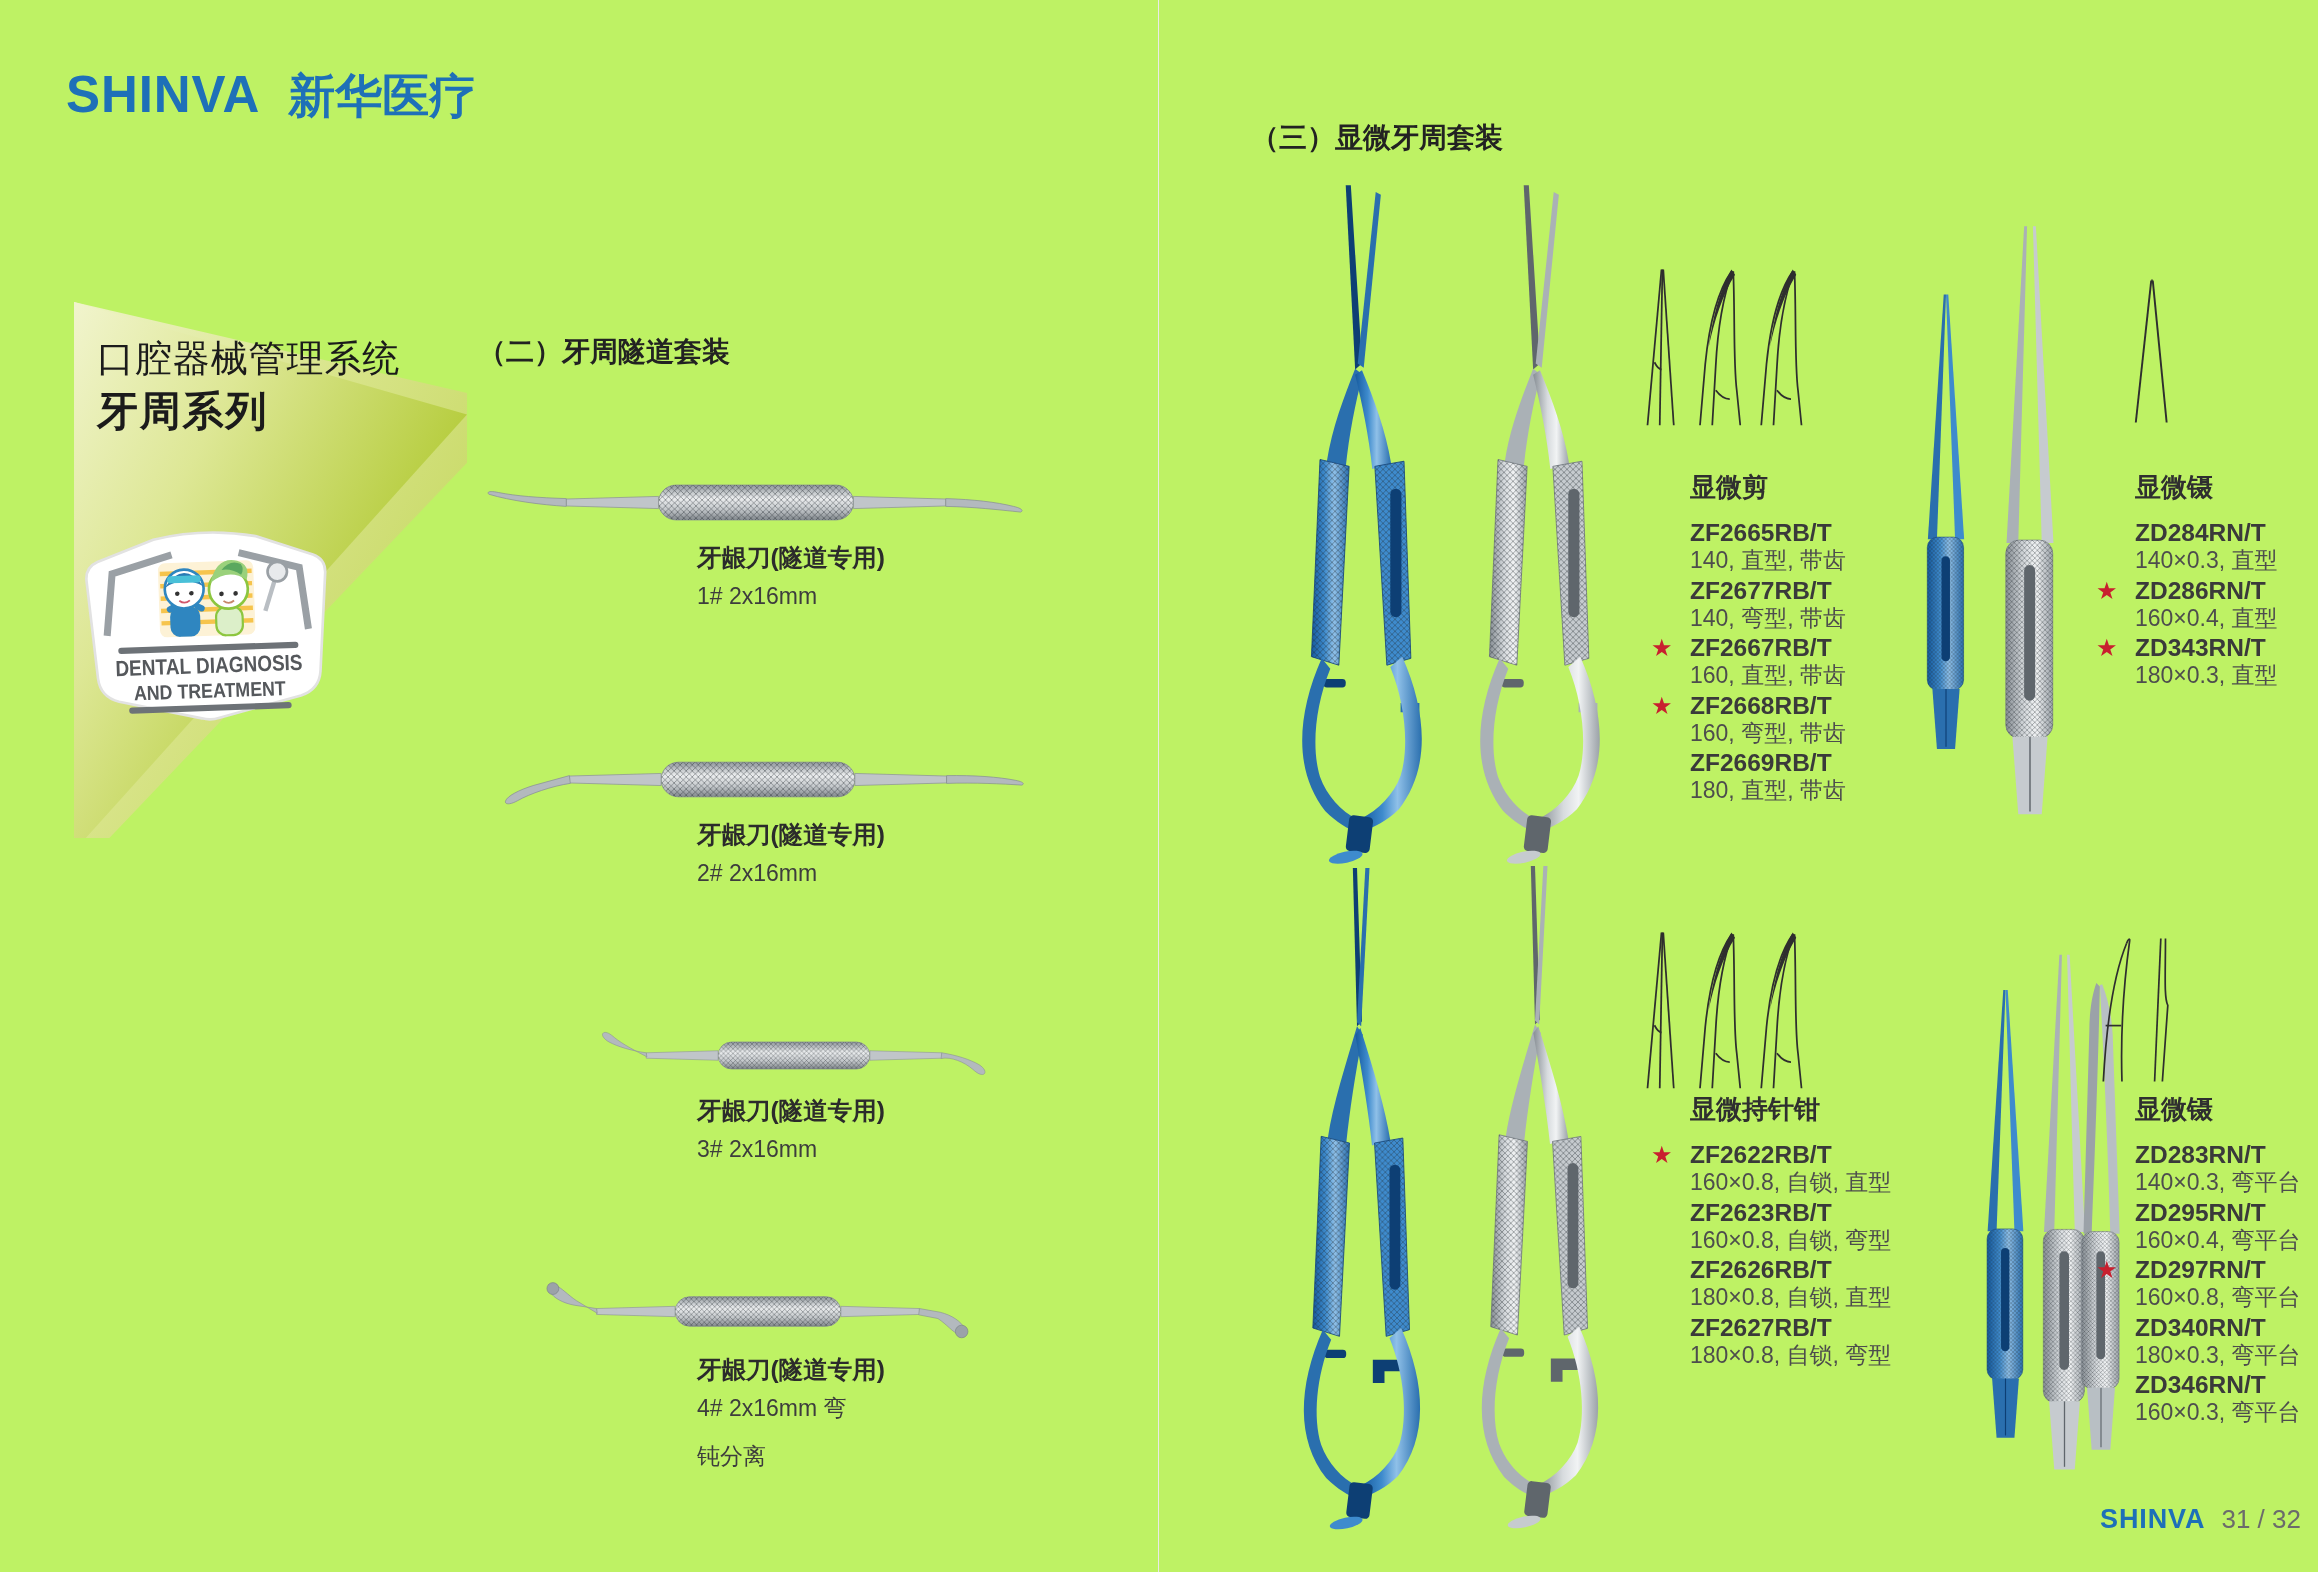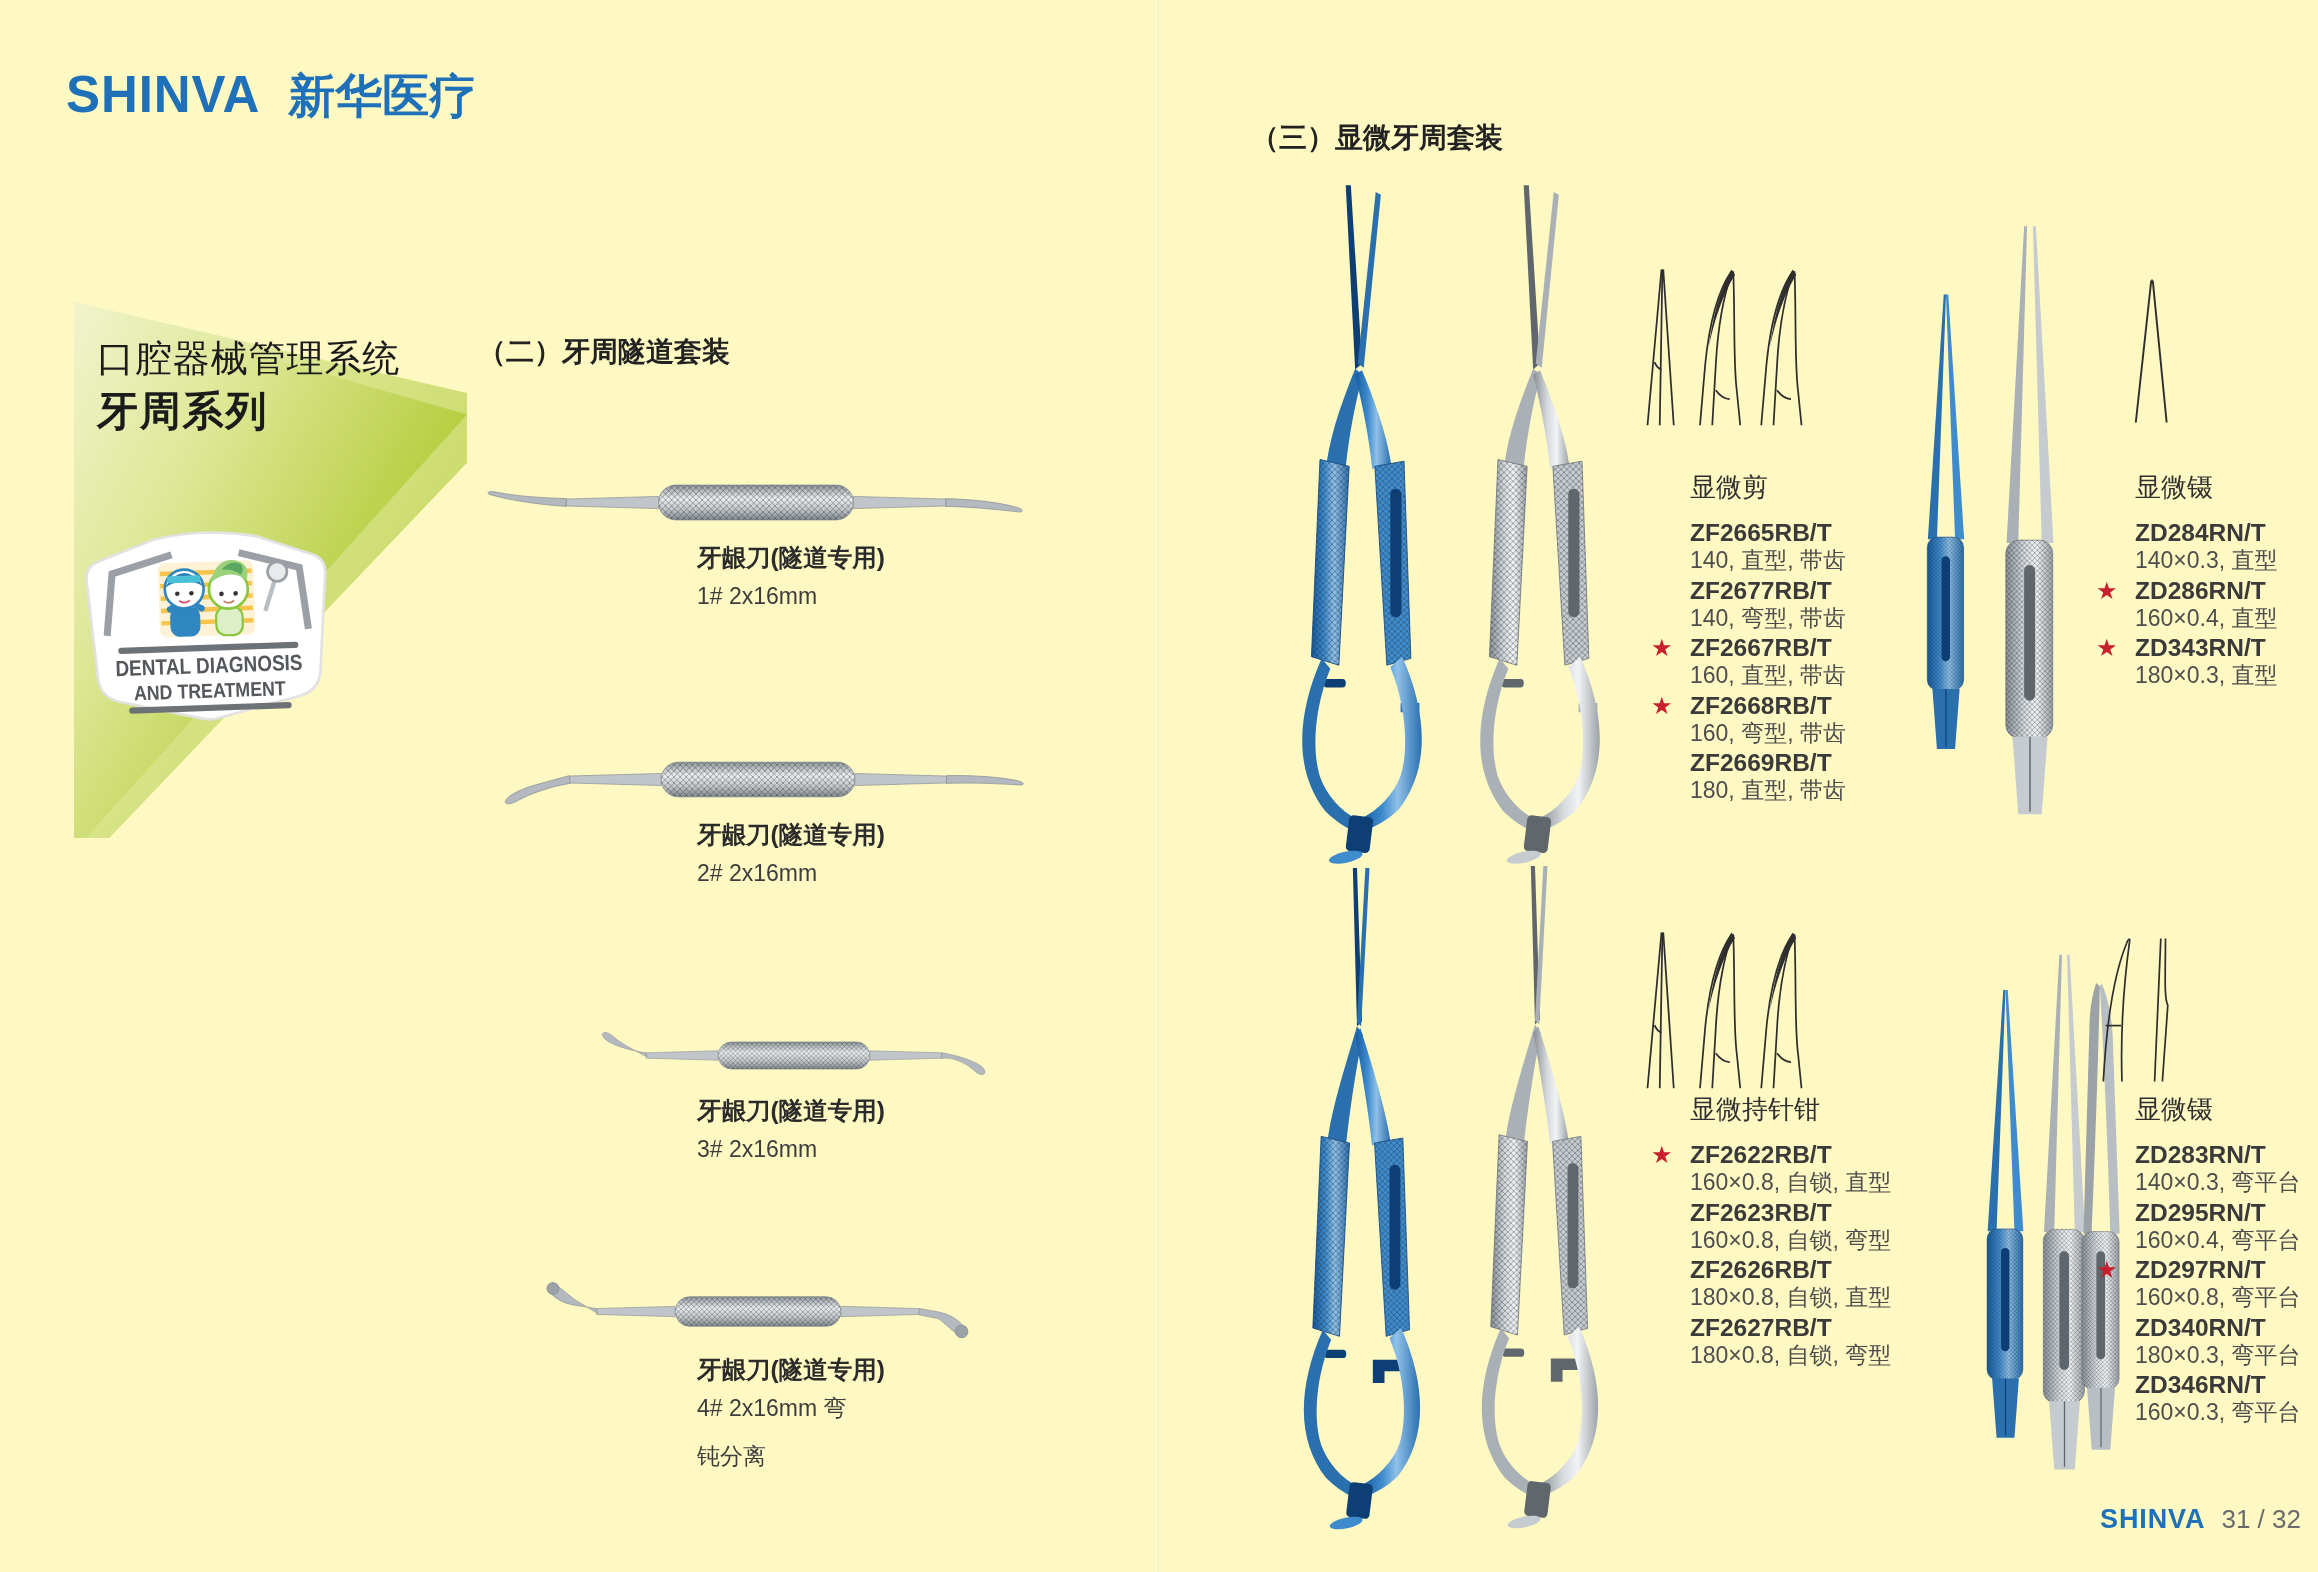--- a/index.html
+++ b/index.html
@@ -1,16 +1,16 @@
 <!DOCTYPE html>
 <html style="font-size:14px"><head>
 <meta charset="utf-8">
 <style>
   html,body{margin:0;padding:0;background:#ffffff;}
-  .sheet{position:relative;width:2319px;height:1573px;background:#fef9c3;overflow:hidden;
+  .sheet{position:relative;width:2319px;height:1573px;background:#bef264;overflow:hidden;
          font-family:"Liberation Sans","DejaVu Sans",sans-serif;color:#2e2e2e;}
   .abs{position:absolute;}
   .page-divider{left:1158px;top:0;width:0.9px;height:1573px;background:#e9e9e9;}
 
   
   .logo{left:66px;top:65px;display:flex;align-items:baseline;}
   .logo .en{font-size:51px;font-weight:900;letter-spacing:0.9px;color:#1e70b8;}
   .logo .cn{font-size:47px;font-weight:800;color:#1e70b8;margin-left:28px;}
 
   
@@ -33,21 +33,21 @@
   .st-left{left:478px;top:333px;}
   .st-right{left:1251px;top:119px;}
 
   
   .knife-label .nm{font-size:24.5px;font-weight:700;color:#2b2b2b;line-height:32px;}
   .knife-label .sp{font-size:23px;color:#3d3d3d;line-height:30px;margin-top:7px;}
   .knife-label .sp2{font-size:23px;color:#3d3d3d;line-height:30px;margin-top:18px;}
 
   
   .group{width:289px;}
-  .group-title{font-size:26px;font-weight:400;color:#2f2f2f;margin:0 0 14px 39px;}
+  .group-title{font-size:26px;font-weight:700;color:#2f2f2f;margin:0 0 14px 39px;}
   .prod{display:flex;margin-bottom:3.5px;}
   .prod .star{flex:none;width:39px;font-size:24px;line-height:28px;color:#c8202f;}
   .prod .pt{flex:1;}
   .prod .code{font-size:24.5px;font-weight:700;color:#3a3a3a;line-height:28px;}
   .prod .spec{font-size:23px;color:#4d4d4d;line-height:26px;}
 
   
   .footer{left:2100px;top:1504px;display:flex;align-items:baseline;}
   .footer .fb{font-size:27px;font-weight:900;color:#1e70b8;letter-spacing:0.9px;}
   .footer .pn{font-size:26px;color:#6b6b6b;margin-left:16px;}

